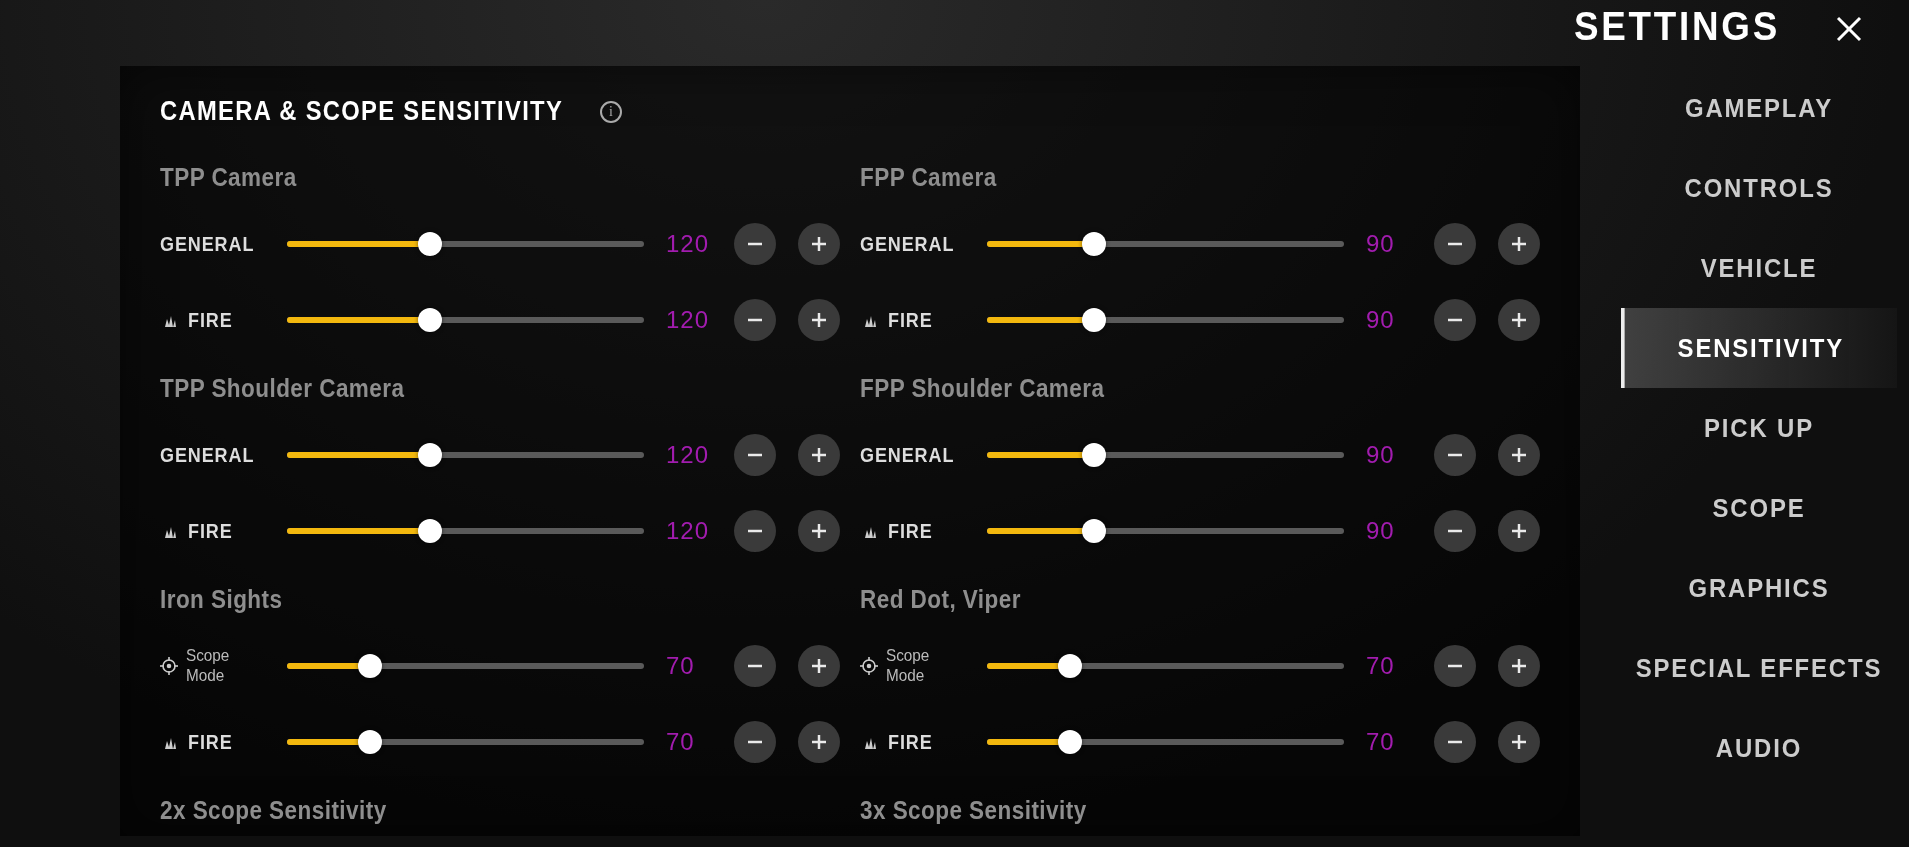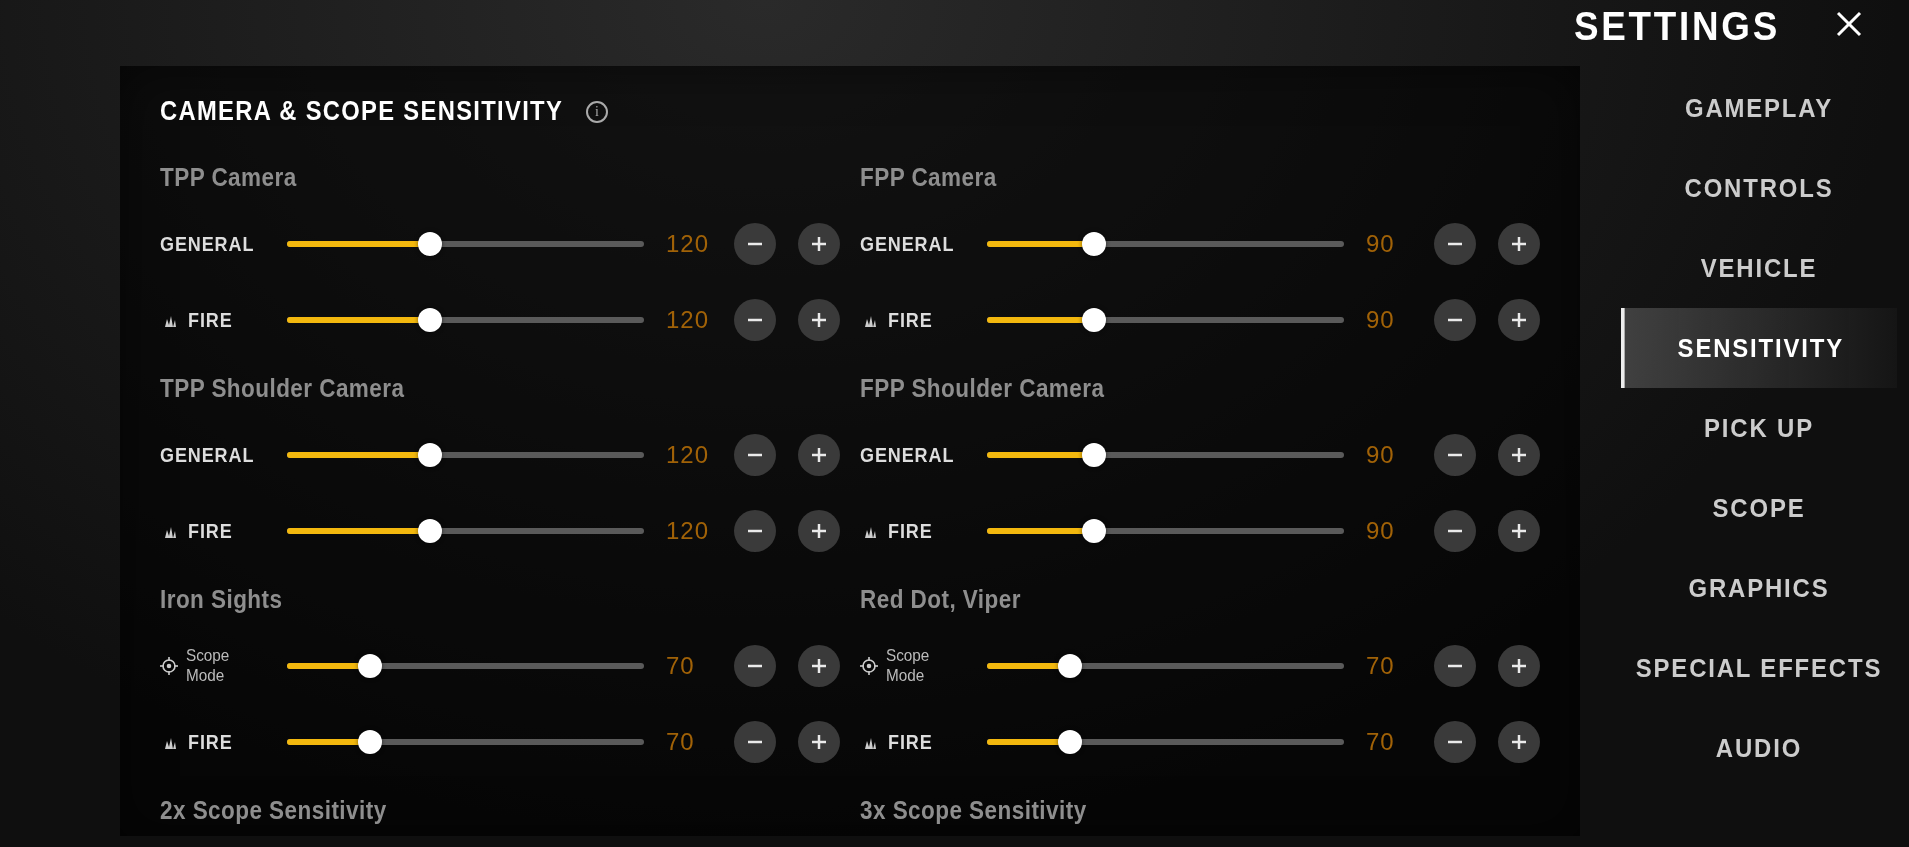--- a/index.html
+++ b/index.html
@@ -10,21 +10,21 @@
     color: #e8e8e8;
     position: relative;
   }
 
   
   .header {
     position: absolute;
     top: 0;
     right: 40px;
     display: flex;
-    align-items: flex-start;
+    align-items: flex-end;
     gap: 40px;
     padding-top: 4px;
   }
   .header-title {
     font-size: 40px;
     font-weight: 700;
     letter-spacing: 3px;
     color: #fff;
     font-stretch: condensed;
     transform: scaleX(0.92);
@@ -73,20 +73,21 @@
     width: 1460px;
     height: 770px;
     background: rgba(0,0,0,0.55);
     padding: 30px 40px 0 40px;
     overflow: hidden;
     box-shadow: inset 0 0 50px rgba(0,0,0,0.5);
   }
   .section-title-row {
     display: flex;
     align-items: center;
+    gap: 14px;
     margin-bottom: 36px;
   }
   .section-title {
     font-size: 27px;
     font-weight: 800;
     letter-spacing: 1.5px;
     color: #fff;
     font-stretch: condensed;
     transform-origin: left;
     transform: scaleX(0.88);
@@ -174,21 +175,21 @@
     background: #fff;
     border-radius: 50%;
     transform: translate(-50%, -50%);
     box-shadow: 0 0 4px rgba(0,0,0,0.5);
   }
   .slider-value {
     width: 46px;
     text-align: left;
     font-size: 24px;
     font-weight: 400;
-    color: #a16207;
+    color: #a21caf;
     font-stretch: condensed;
     letter-spacing: 1px;
   }
   .step-btn {
     width: 42px; height: 42px;
     border-radius: 50%;
     background: #3a3a3a;
     display: flex; align-items: center; justify-content: center;
     cursor: pointer;
     color: #eaeaea;

